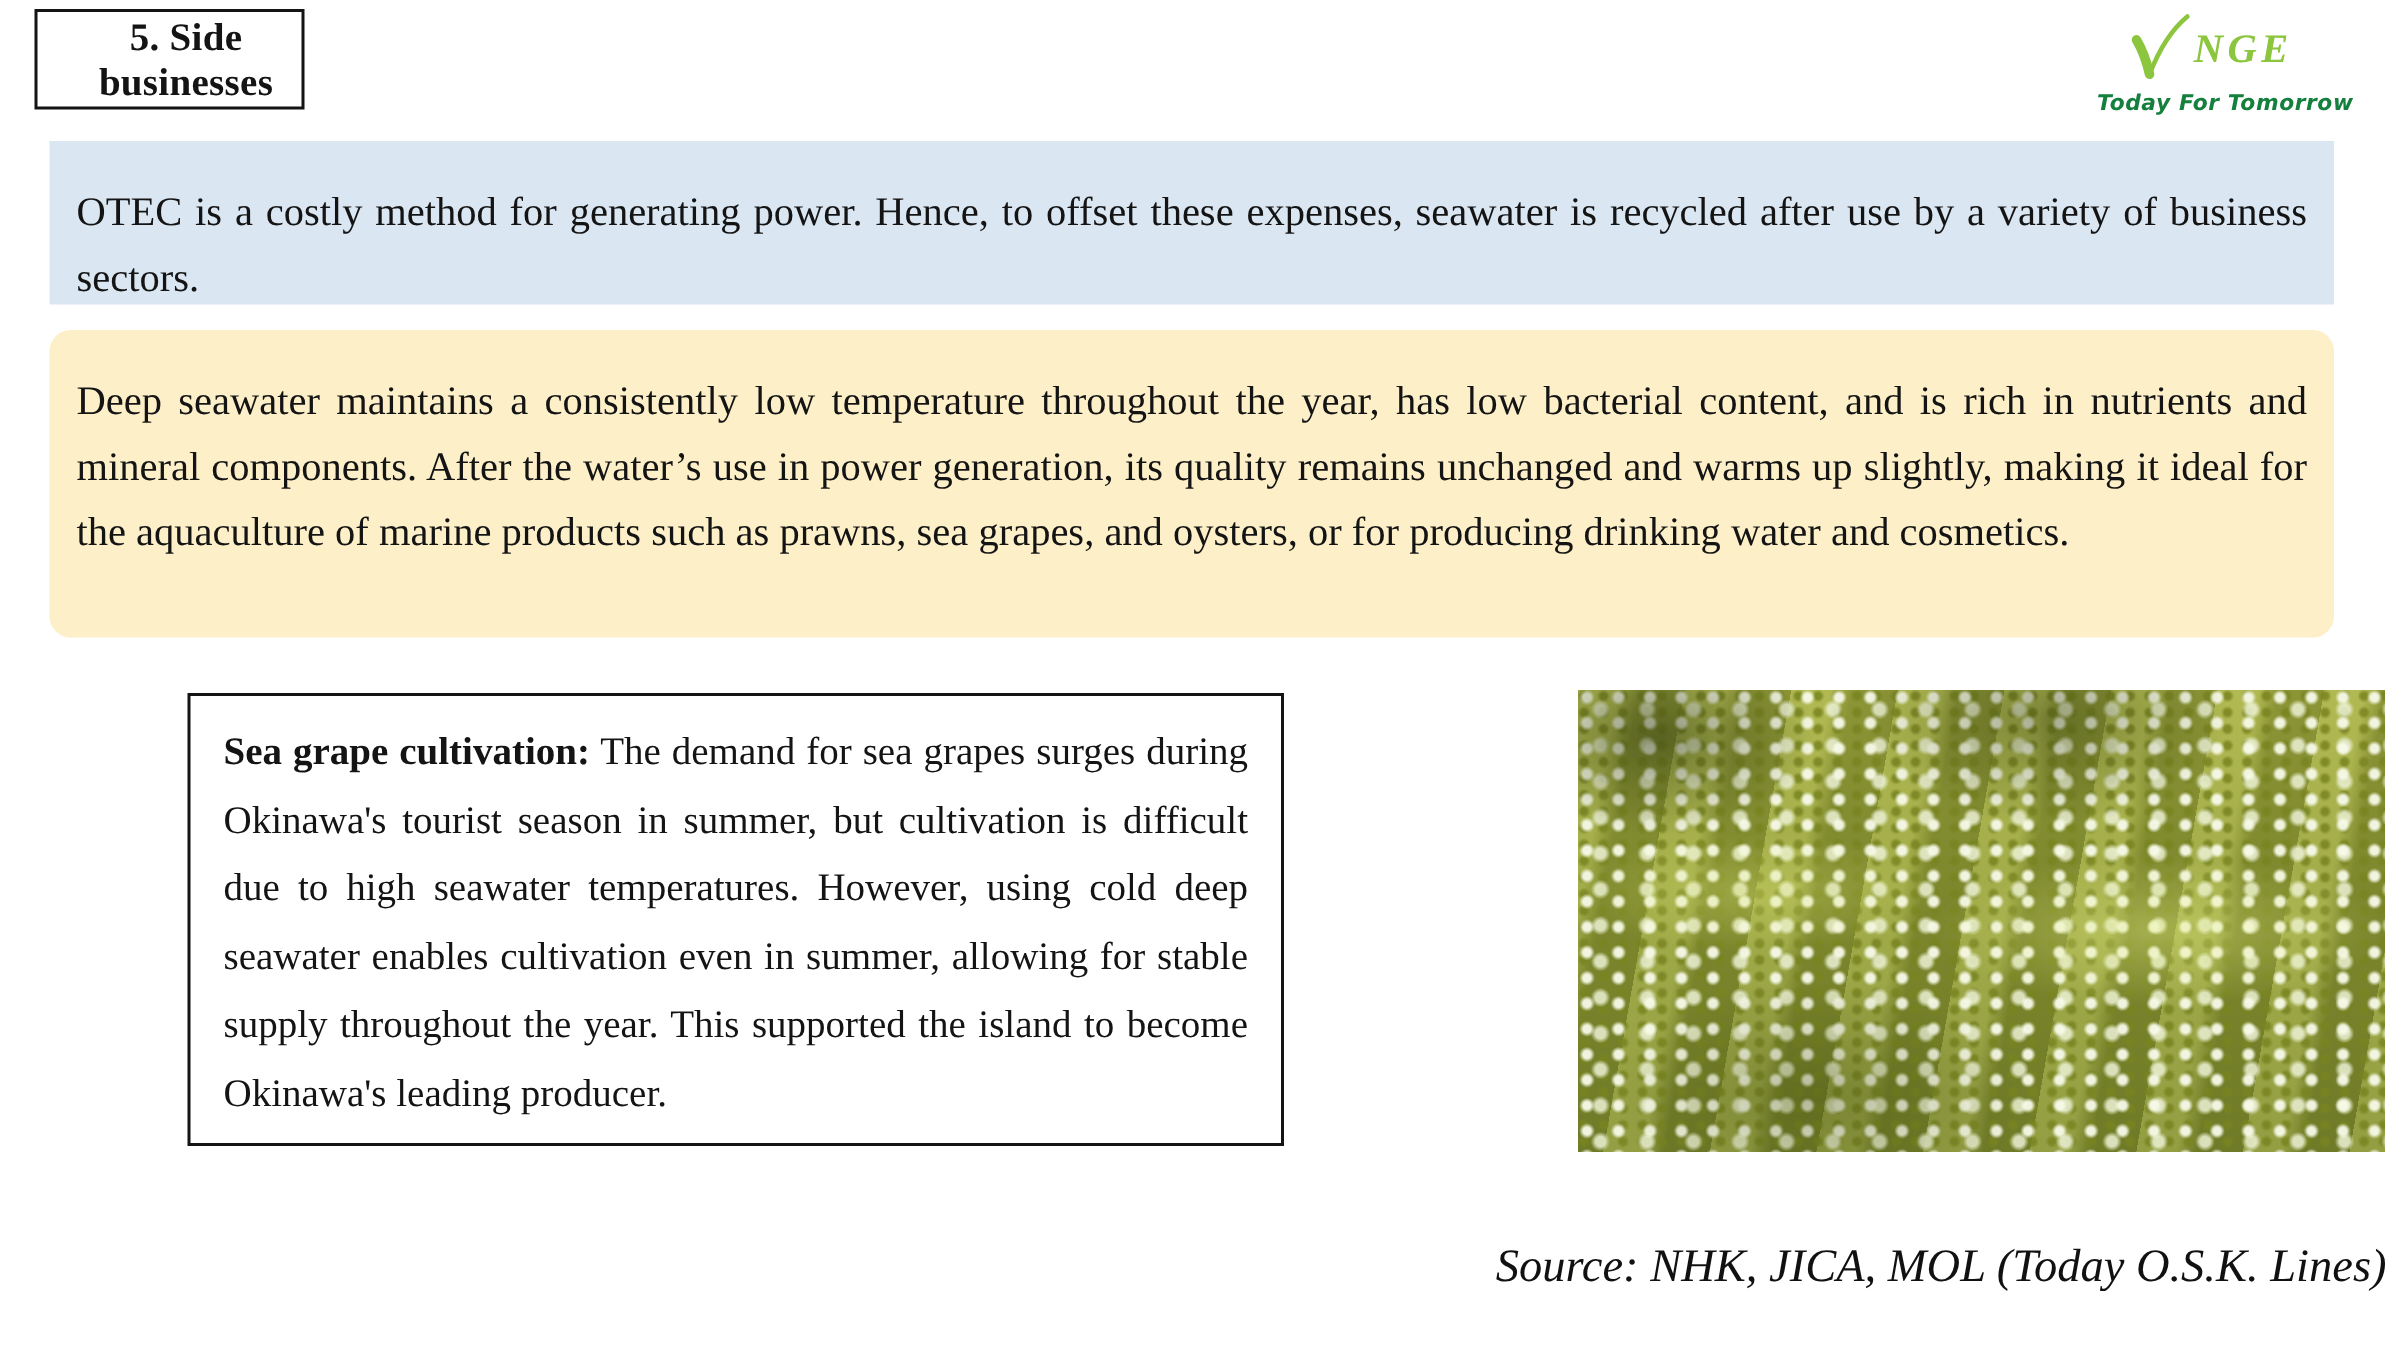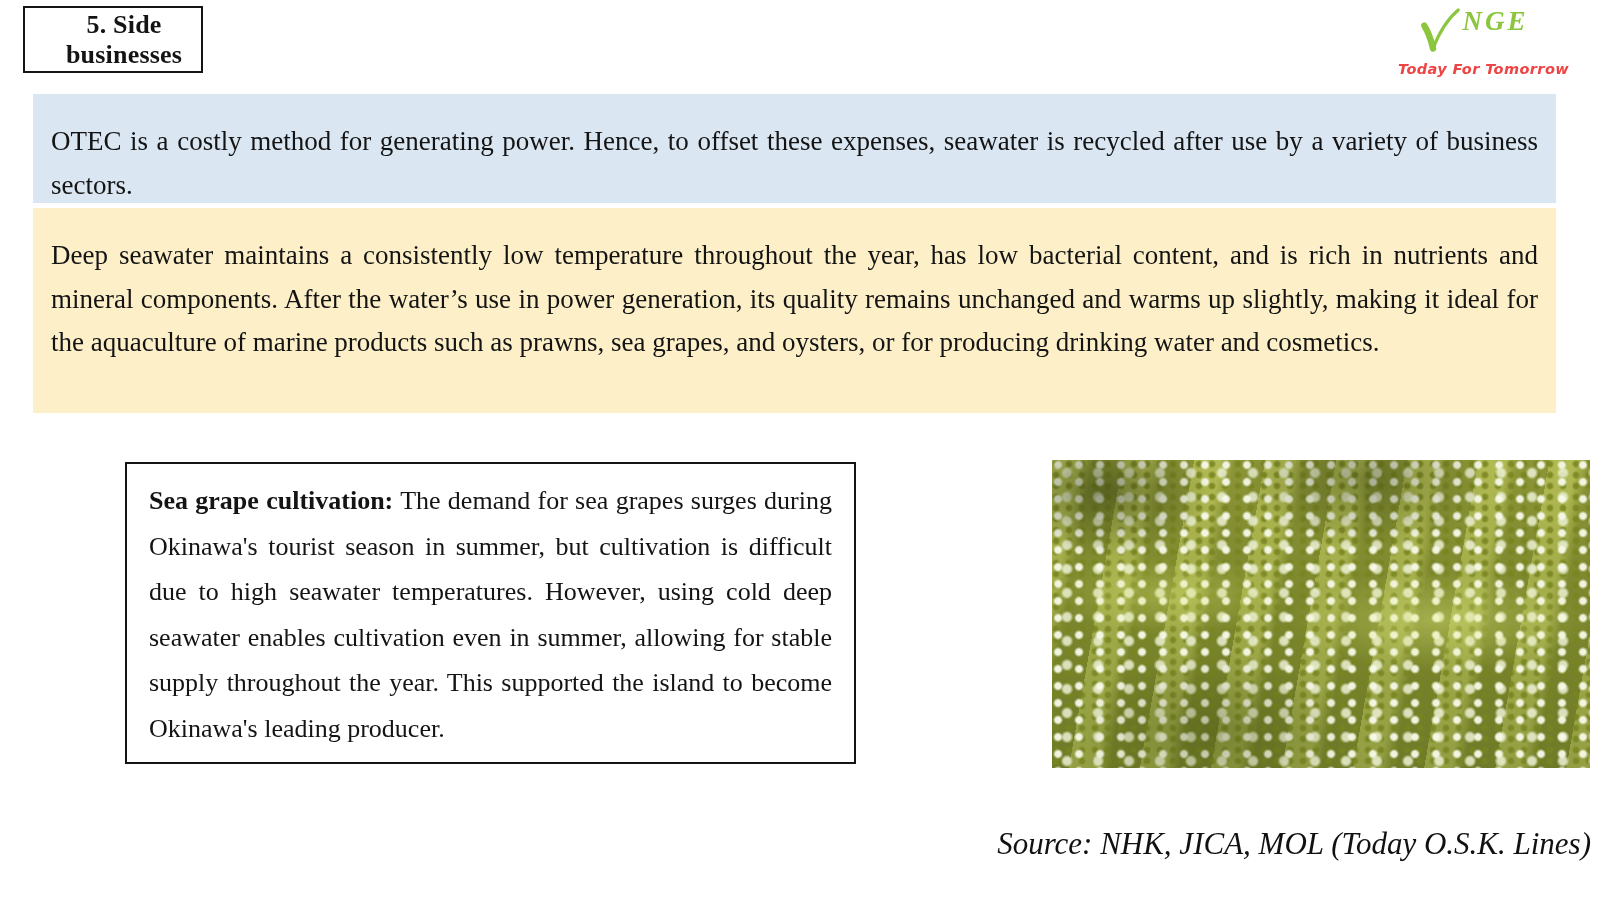--- a/index.html
+++ b/index.html
@@ -11,41 +11,41 @@
   
   .title-box{
     position:absolute;left:23px;top:6px;width:180px;height:67px;
     border:2.5px solid #141414;box-sizing:border-box;
     display:flex;align-items:center;padding-left:22px;background:#ffffff;
   }
   .title-box .title{font-weight:bold;font-size:26px;letter-spacing:.2px;text-align:center;}
 
   
   .logo{position:absolute;top:8px;right:52px;width:150px;text-align:center;}
-  .logo-row{display:flex;align-items:flex-start;justify-content:center;height:50px;}
+  .logo-row{display:flex;align-items:center;justify-content:center;height:50px;}
   .logo-check{width:44px;height:48px;margin-right:1px;}
   .logo-rest{
     font-family:"Liberation Serif",serif;font-style:italic;font-weight:bold;
     font-size:27px;color:#8cc63e;letter-spacing:3px;line-height:1;
     padding-bottom:2px;
   }
   .logo-tagline{
     margin-top:3px;font-family:"DejaVu Sans",sans-serif;font-style:italic;
-    font-weight:bold;font-size:14.5px;color:#ef4444;letter-spacing:.4px;
+    font-weight:bold;font-size:14.5px;color:#15803d;letter-spacing:.4px;
     white-space:nowrap;
   }
 
   
   .banner{
     position:absolute;left:33px;width:1523px;box-sizing:border-box;
     padding:26px 18px 14px 18px;font-size:27px;line-height:43.5px;
     text-align:justify;
   }
   .banner-blue{top:94px;height:109px;background:#dae6f2;}
-  .banner-yellow{top:208px;height:205px;background:#fdf0c9;}
+  .banner-yellow{top:220px;height:205px;background:#fdf0c9;border-radius:14px;}
 
   
   .callout{
     position:absolute;left:125px;top:462px;width:731px;height:302px;
     box-sizing:border-box;border:2.5px solid #141414;background:#ffffff;
     padding:14px 22px 0 22px;font-size:26px;line-height:45.5px;
     text-align:justify;
   }
   .callout .lead{font-weight:bold;}
 

